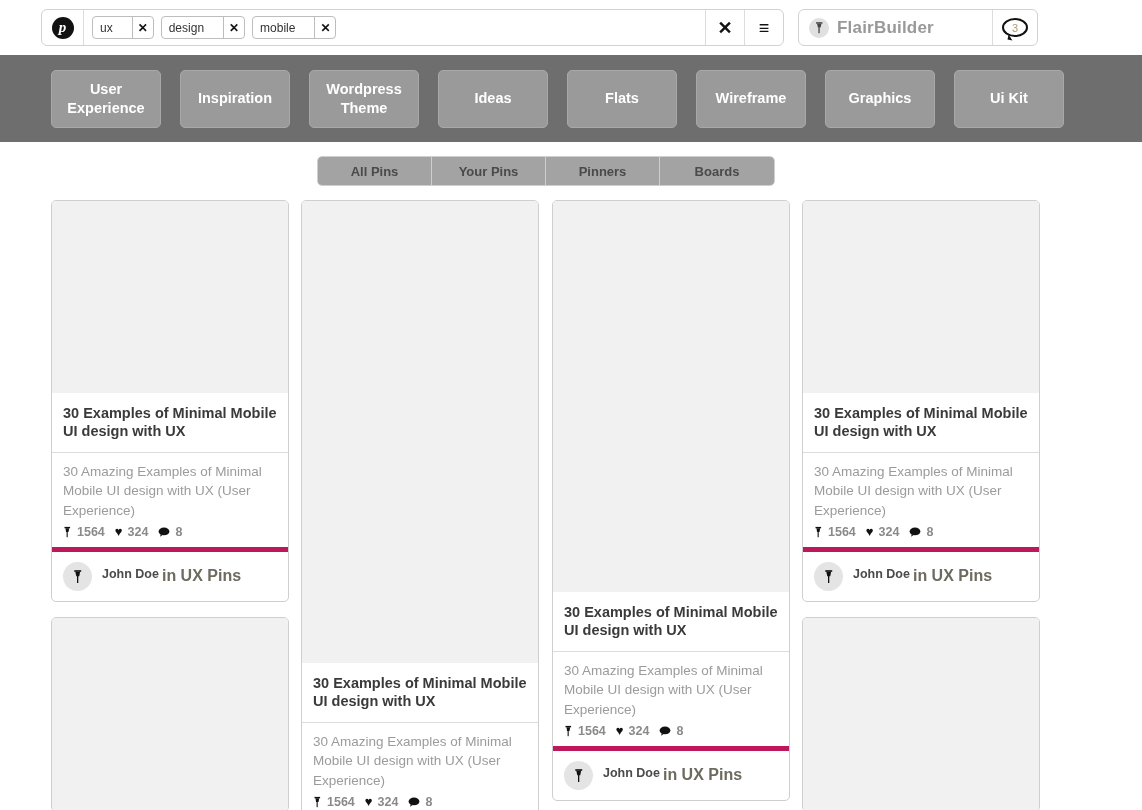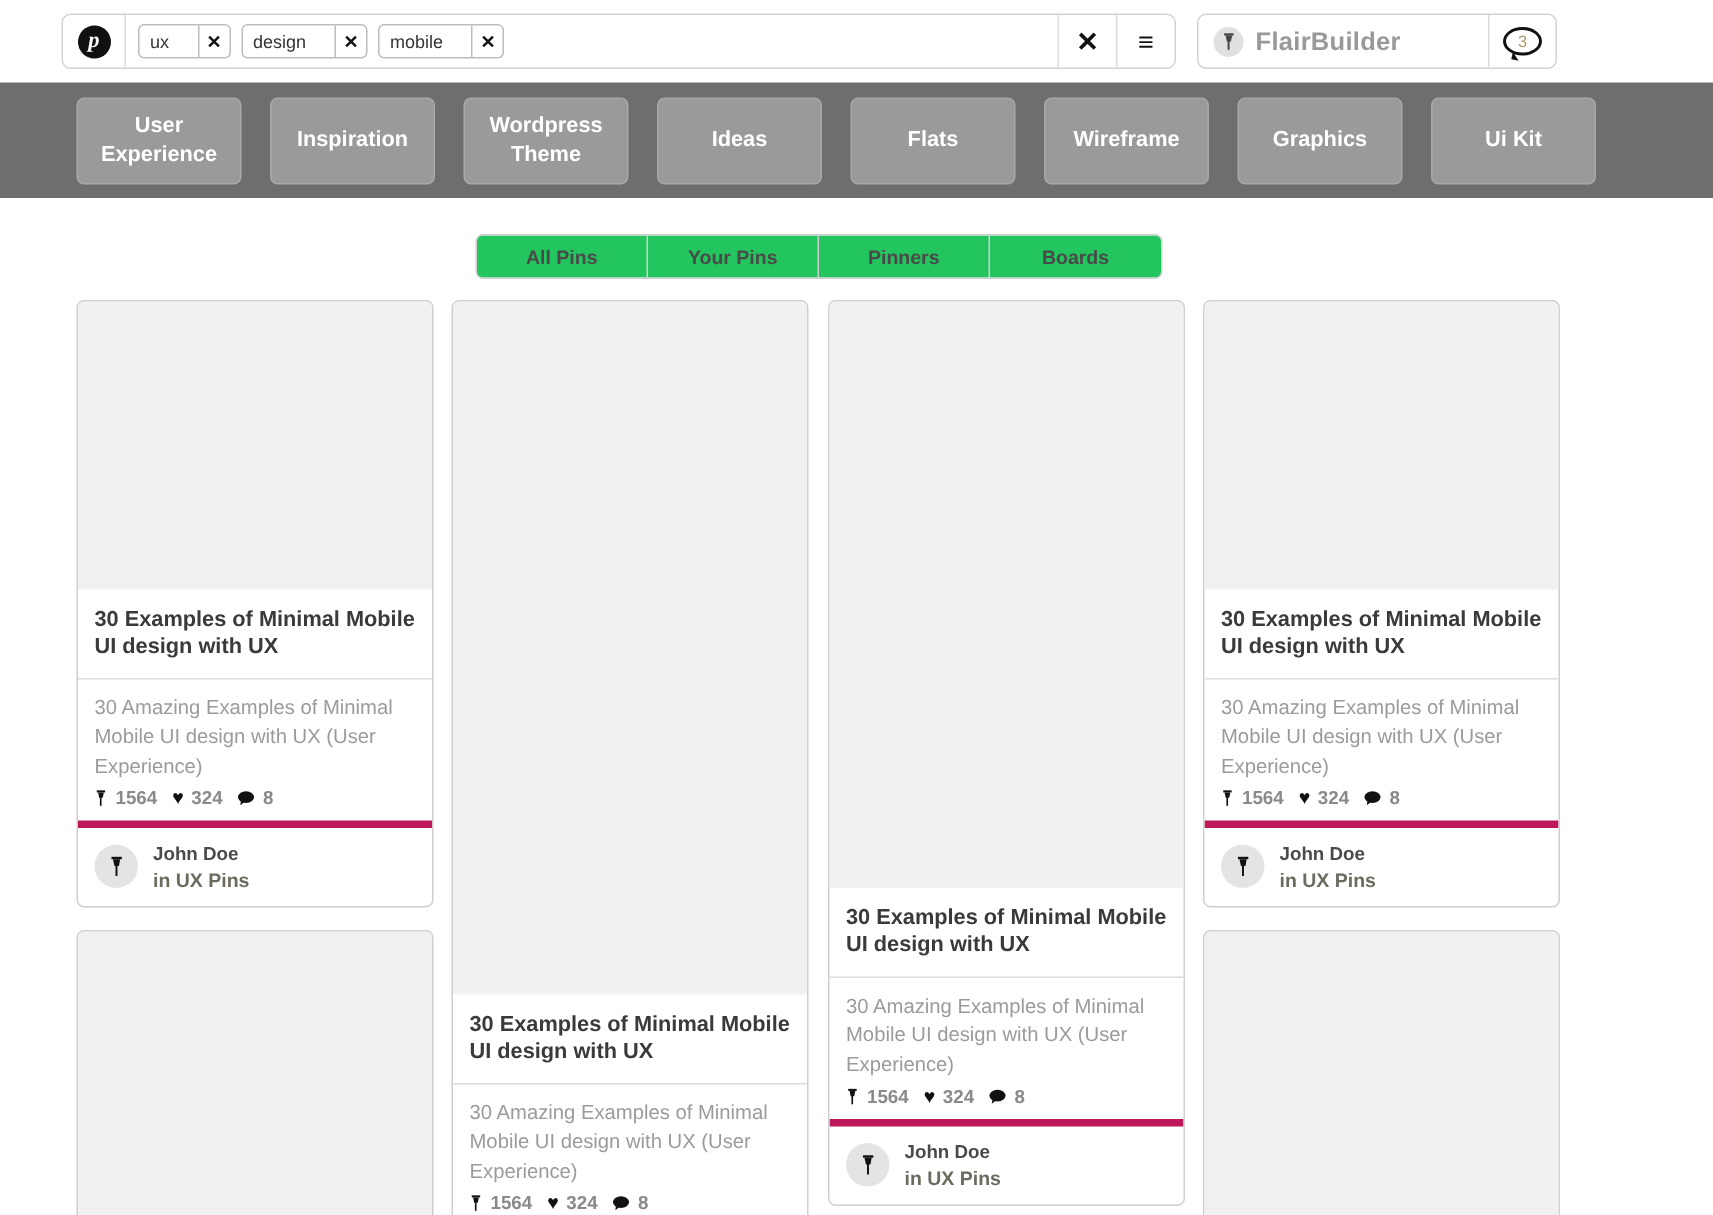--- a/index.html
+++ b/index.html
@@ -85,21 +85,21 @@
   .bubble::after {
     content: ""; position: absolute; left: 4px; bottom: -5px;
     width: 0; height: 0;
     border-left: 5px solid #111; border-top: 5px solid transparent;
     transform: rotate(12deg);
   }
 
   
   .navband {
     position: absolute; left: 0; top: 55px;
-    width: 1142px; height: 77px;
+    width: 1142px; height: 87px;
     background: #6e6e6e;
     display: flex; align-items: center; padding-left: 51px; gap: 19px;
   }
   .navbtn {
     width: 110px; height: 58px;
     background: #9a9a9a; border: 1px solid #a8a8a8; border-radius: 5px;
     color: #ffffff; font-size: 14.5px; font-weight: bold;
     display: flex; align-items: center; justify-content: center; text-align: center;
     line-height: 1.25; padding: 0 4px; cursor: pointer;
   }
@@ -107,21 +107,21 @@
   
   .tabs {
     position: absolute; left: 317px; top: 156px;
     height: 30px; display: flex;
     border: 1px solid #cfcfcf; border-radius: 5px; overflow: hidden;
     background: #eeeeee;
   }
   .tab {
     width: 114px; display: flex; align-items: center; justify-content: center;
     font-size: 13px; font-weight: bold; color: #4a4a4a;
-    border-right: 1px solid #cfcfcf; cursor: pointer; background: #22c55e;
+    border-right: 1px solid #cfcfcf; cursor: pointer; background: #a3a3a3;
   }
   .tab:last-child { border-right: none; }
 
   
   .grid { position: absolute; left: 0; top: 200px; width: 1142px; height: 450px; }
   .col { position: absolute; top: 0; width: 238px; }
   .col1 { left: 51px; }
   .col2 { left: 301px; }
   .col3 { left: 552px; }
   .col4 { left: 802px; }
@@ -144,23 +144,23 @@
   .ico-pin { font-size: 13px; }
   .ico-heart { font-size: 13px; }
   .ico-chat { font-size: 13px; }
 
   .card-author { padding: 10px 11px; display: flex; align-items: center; gap: 10px; }
   .avatar-lg {
     width: 29px; height: 29px; border-radius: 50%; background: #e4e4e4;
     display: flex; align-items: center; justify-content: center;
     font-size: 15px; color: #111; flex: none;
   }
-  .author-lines { display: flex; flex-direction: column; gap: 3px; }
+  .author-lines { display: flex; gap: 3px; }
   .author-name { font-size: 12.5px; font-weight: bold; color: #4a4a4a; }
-  .author-board { font-size: 13px; font-weight: bold; color: #6d6a5e; }
+  .author-board { font-size: 16px; font-weight: bold; color: #6d6a5e; }
 </style>
 </head>
 <body>
 
 <div class="topbar">
 
   <div class="searchwrap">
     <div class="logo-cell">
       <div class="pin-logo">p</div>
     </div>

